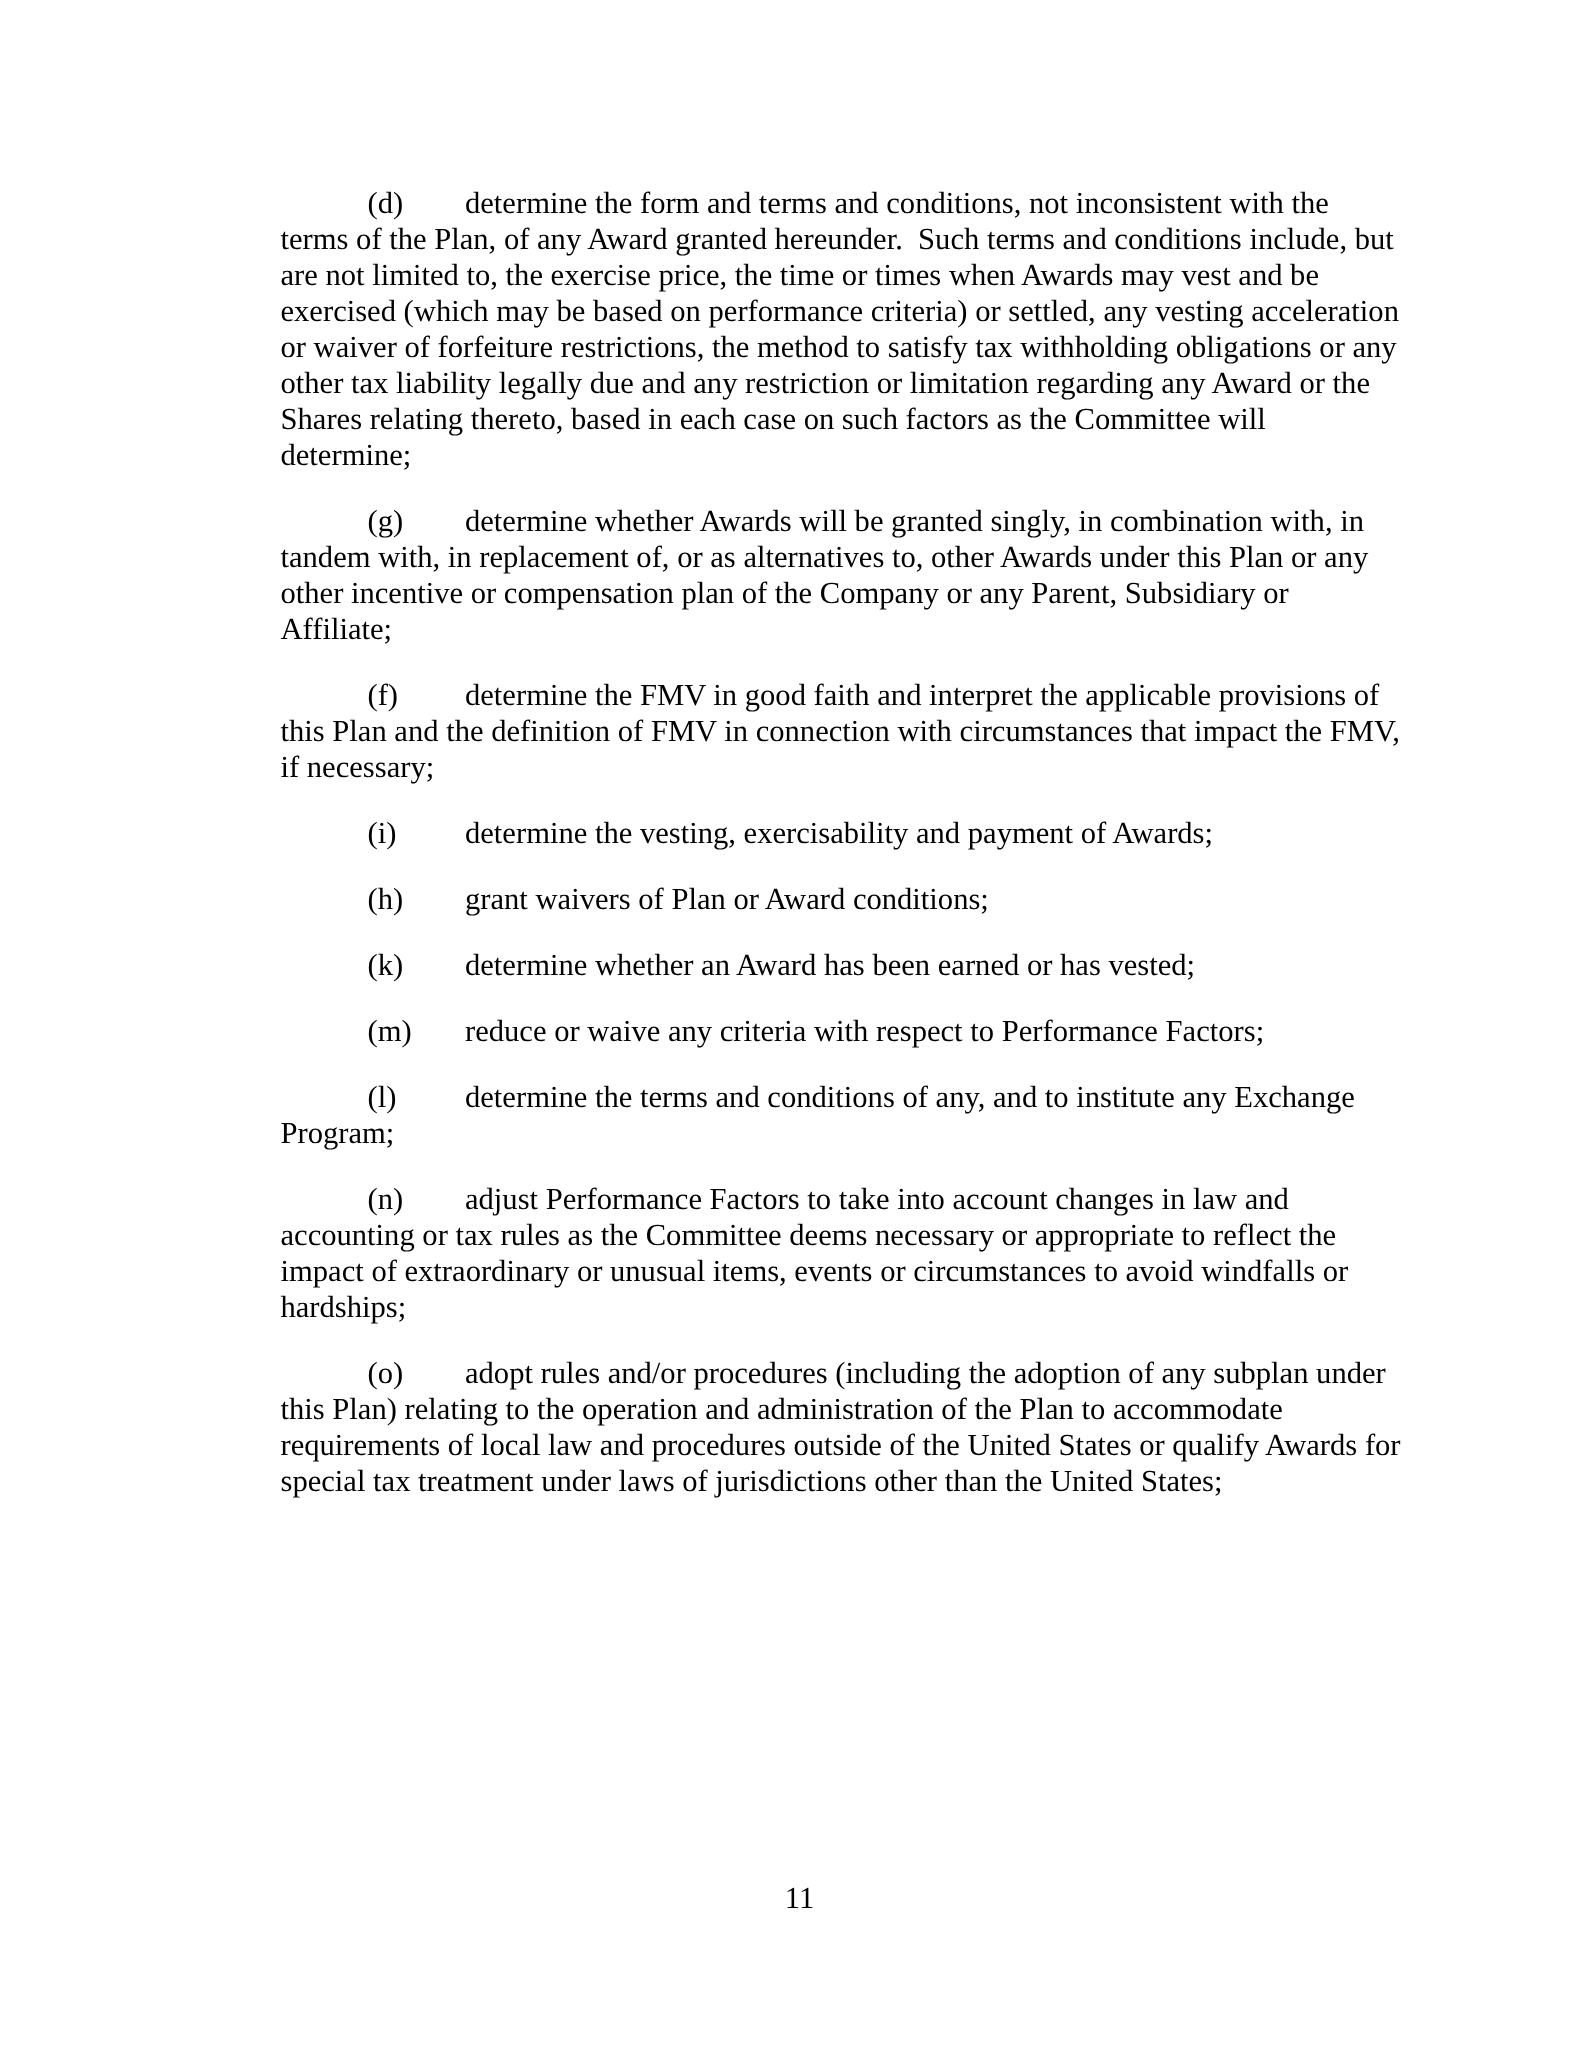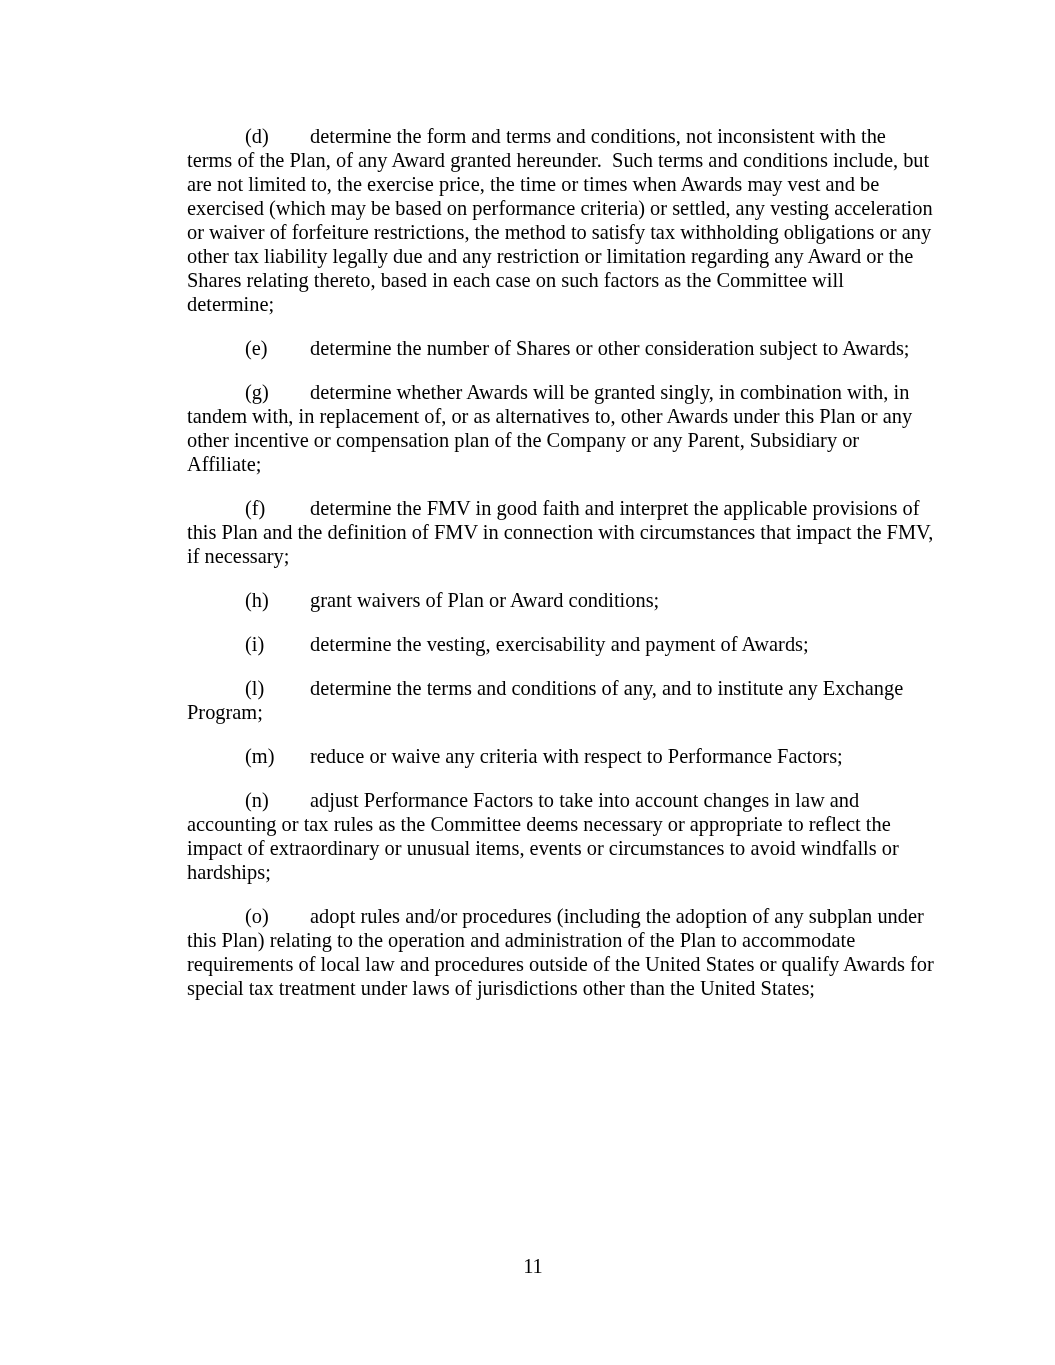--- a/index.html
+++ b/index.html
@@ -47,35 +47,35 @@
   }
 </style>
 </head>
 <body>
 
 <div class="page">
   <div class="content">
 
     <p class="para"><span class="plabel">(d)</span><span class="ptext">determine the form and terms and conditions, not inconsistent with the terms of the Plan, of any Award granted hereunder.  Such terms and conditions include, but are not limited to, the exercise price, the time or times when Awards may vest and be exercised (which may be based on performance criteria) or settled, any vesting acceleration or waiver of forfeiture restrictions, the method to satisfy tax withholding obligations or any other tax liability legally due and any restriction or limitation regarding any Award or the Shares relating thereto, based in each case on such factors as the Committee will determine;</span></p>
 
-    <p class="para"><span class="plabel">(e)</span><span class="ptext">determine the number of Shares or other consideration subject to Awards;</span></p>
 
     <p class="para"><span class="plabel">(g)</span><span class="ptext">determine whether Awards will be granted singly, in combination with, in tandem with, in replacement of, or as alternatives to, other Awards under this Plan or any other incentive or compensation plan of the Company or any Parent, Subsidiary or Affiliate;</span></p>
 
     <p class="para"><span class="plabel">(f)</span><span class="ptext">determine the FMV in good faith and interpret the applicable provisions of this Plan and the definition of FMV in connection with circumstances that impact the FMV, if necessary;</span></p>
 
+    <p class="para"><span class="plabel">(i)</span><span class="ptext">determine the vesting, exercisability and payment of Awards;</span></p>
+
     <p class="para"><span class="plabel">(h)</span><span class="ptext">grant waivers of Plan or Award conditions;</span></p>
 
-    <p class="para"><span class="plabel">(i)</span><span class="ptext">determine the vesting, exercisability and payment of Awards;</span></p>
 
+    <p class="para"><span class="plabel">(k)</span><span class="ptext">determine whether an Award has been earned or has vested;</span></p>
 
+    <p class="para"><span class="plabel">(m)</span><span class="ptext">reduce or waive any criteria with respect to Performance Factors;</span></p>
 
     <p class="para"><span class="plabel">(l)</span><span class="ptext">determine the terms and conditions of any, and to institute any Exchange Program;</span></p>
-
-    <p class="para"><span class="plabel">(m)</span><span class="ptext">reduce or waive any criteria with respect to Performance Factors;</span></p>
 
     <p class="para"><span class="plabel">(n)</span><span class="ptext">adjust Performance Factors to take into account changes in law and accounting or tax rules as the Committee deems necessary or appropriate to reflect the impact of extraordinary or unusual items, events or circumstances to avoid windfalls or hardships;</span></p>
 
     <p class="para"><span class="plabel">(o)</span><span class="ptext">adopt rules and/or procedures (including the adoption of any subplan under this Plan) relating to the operation and administration of the Plan to accommodate requirements of local law and procedures outside of the United States or qualify Awards for special tax treatment under laws of jurisdictions other than the United States;</span></p>
 
 
   </div>
 
   <div class="pageno">11</div>
 </div>

